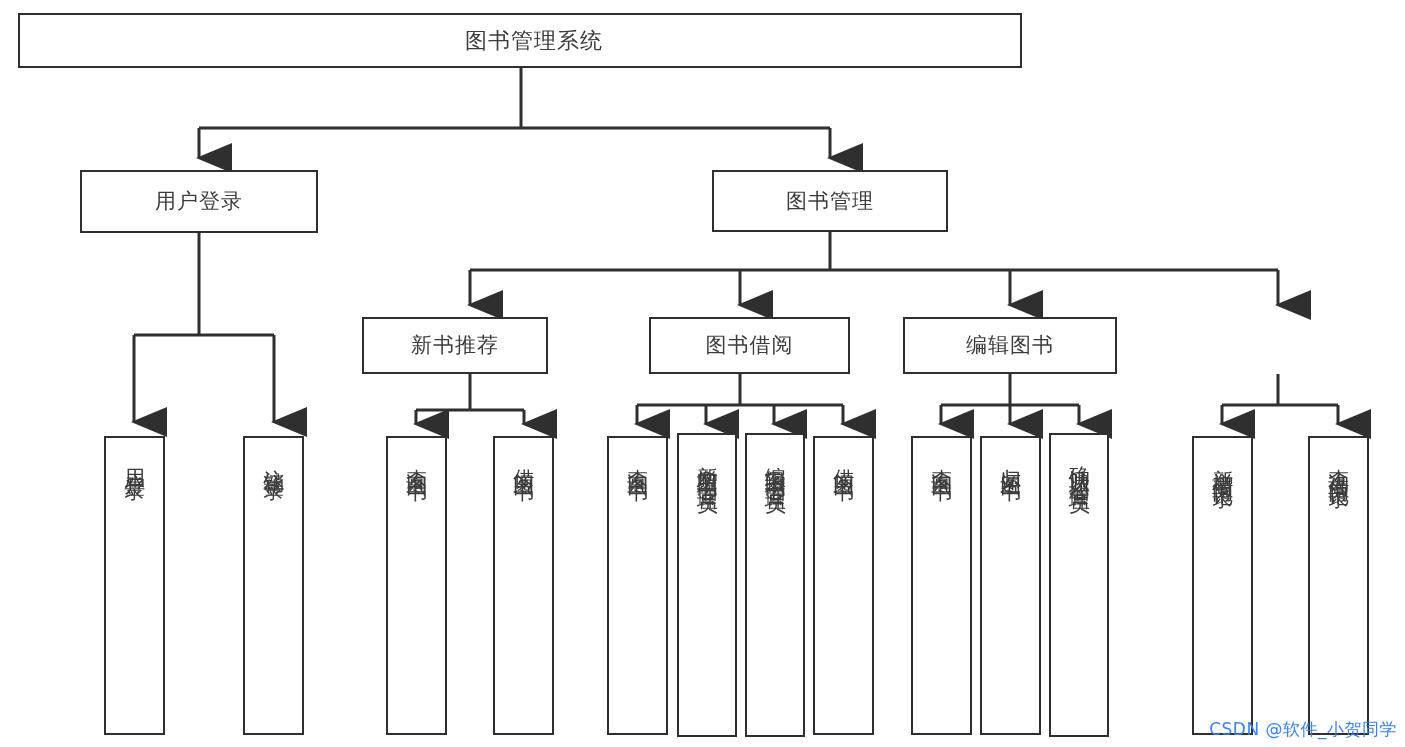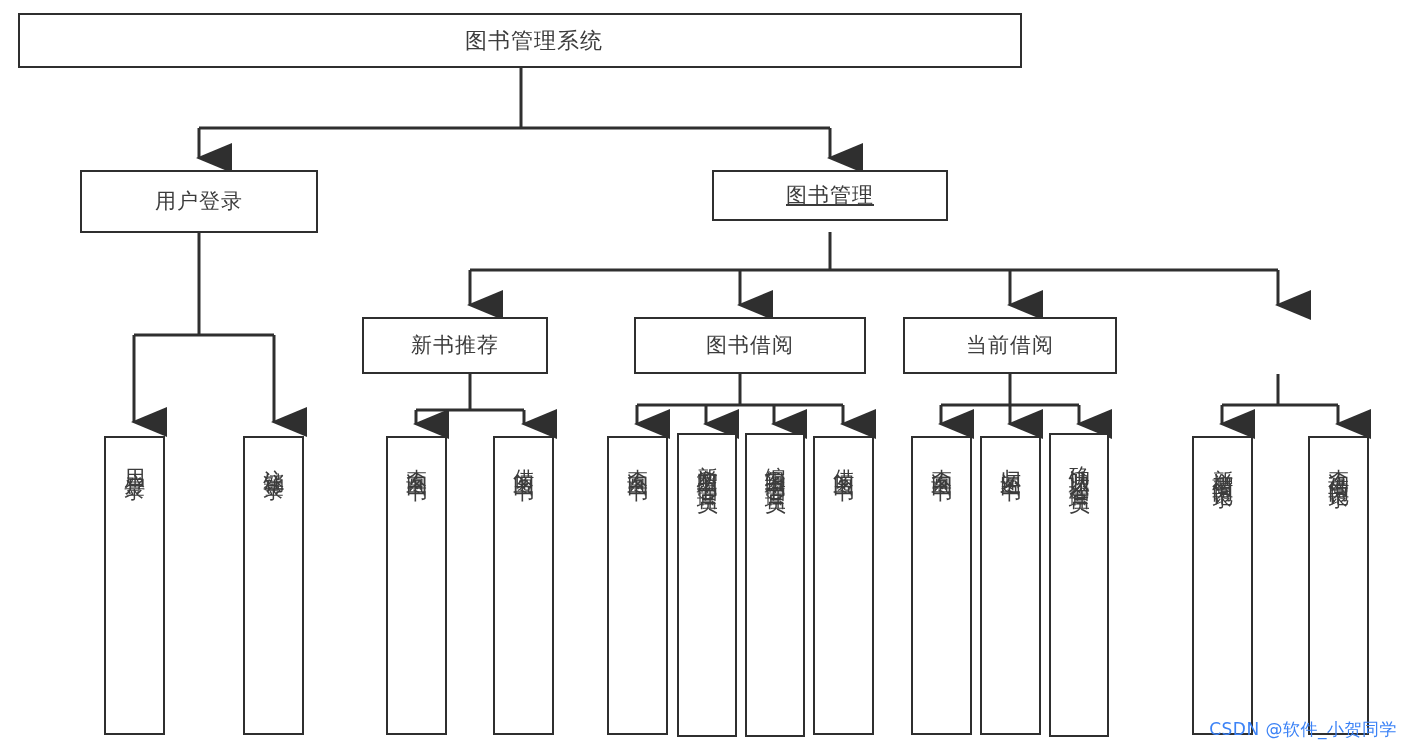--- a/index.html
+++ b/index.html
@@ -123,32 +123,32 @@
     </g>
   </svg>
 
   <div class="node root" style="left:18px; top:13px; width:1004px; height:55px;padding-left:28px;">
     <span class="label">图书管理系统</span>
   </div>
 
   <div class="node" style="left:80px; top:170px; width:238px; height:63px;">
     <span class="label">用户登录</span>
   </div>
-  <div class="node" style="left:712px; top:170px; width:236px; height:51px;text-decoration:underline;">
+  <div class="node" style="left:712px; top:170px; width:236px; height:62px;">
     <span class="label">图书管理</span>
   </div>
 
   <div class="node" style="left:362px; top:317px; width:186px; height:57px;">
     <span class="label">新书推荐</span>
   </div>
-  <div class="node" style="left:634px; top:317px; width:232px; height:57px;">
+  <div class="node" style="left:649px; top:317px; width:201px; height:57px;">
     <span class="label">图书借阅</span>
   </div>
   <div class="node" style="left:903px; top:317px; width:214px; height:57px;">
-    <span class="label">当前借阅</span>
+    <span class="label">编辑图书</span>
   </div>
 
   <div class="node leaf" style="left:104px; top:436px; width:61px; height:299px;">
     <span class="label">用户登录</span>
   </div>
   <div class="node leaf" style="left:243px; top:436px; width:61px; height:299px;">
     <span class="label">注销登录</span>
   </div>
 
   <div class="node leaf" style="left:386px; top:436px; width:61px; height:299px;">

